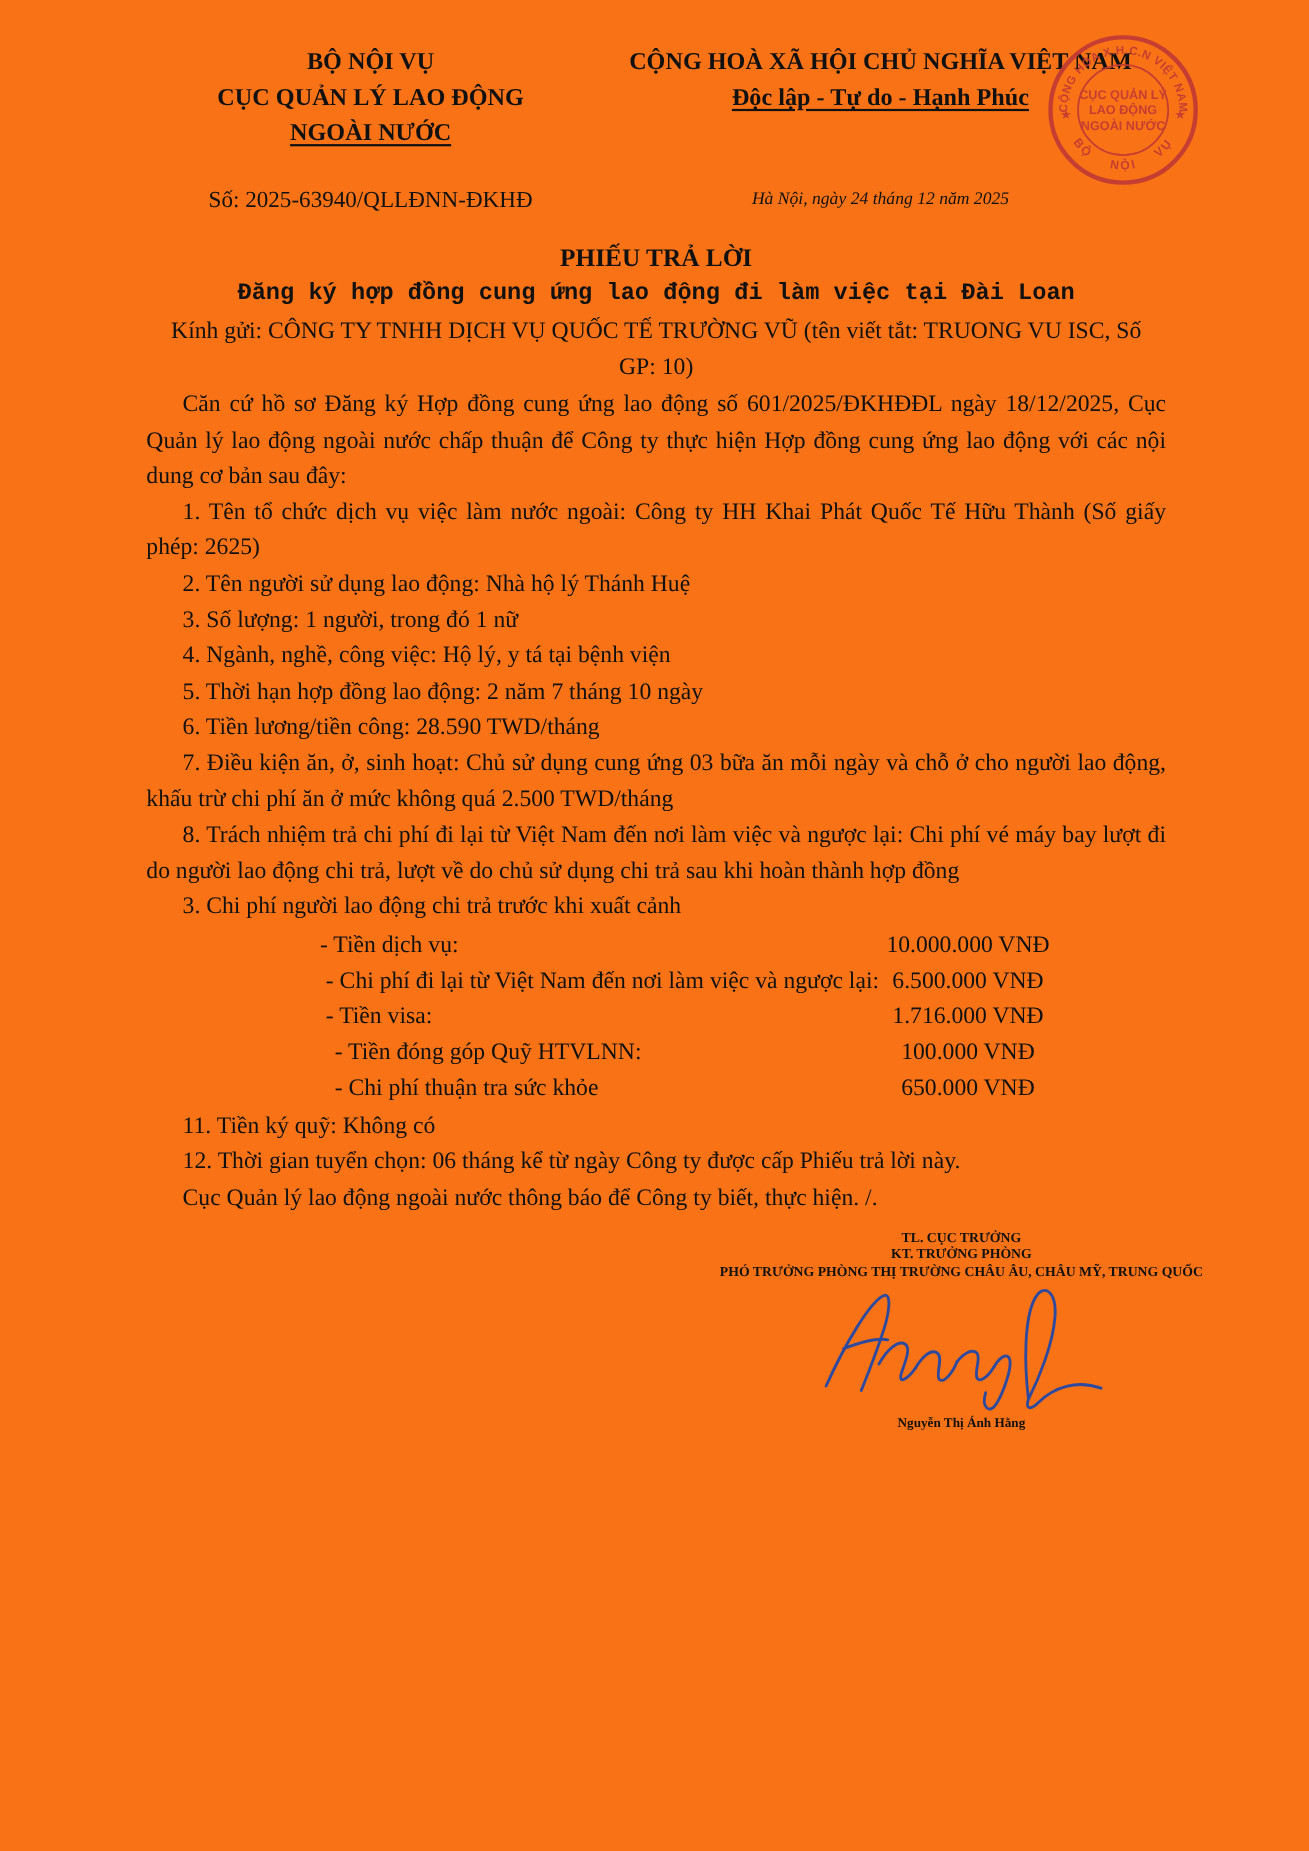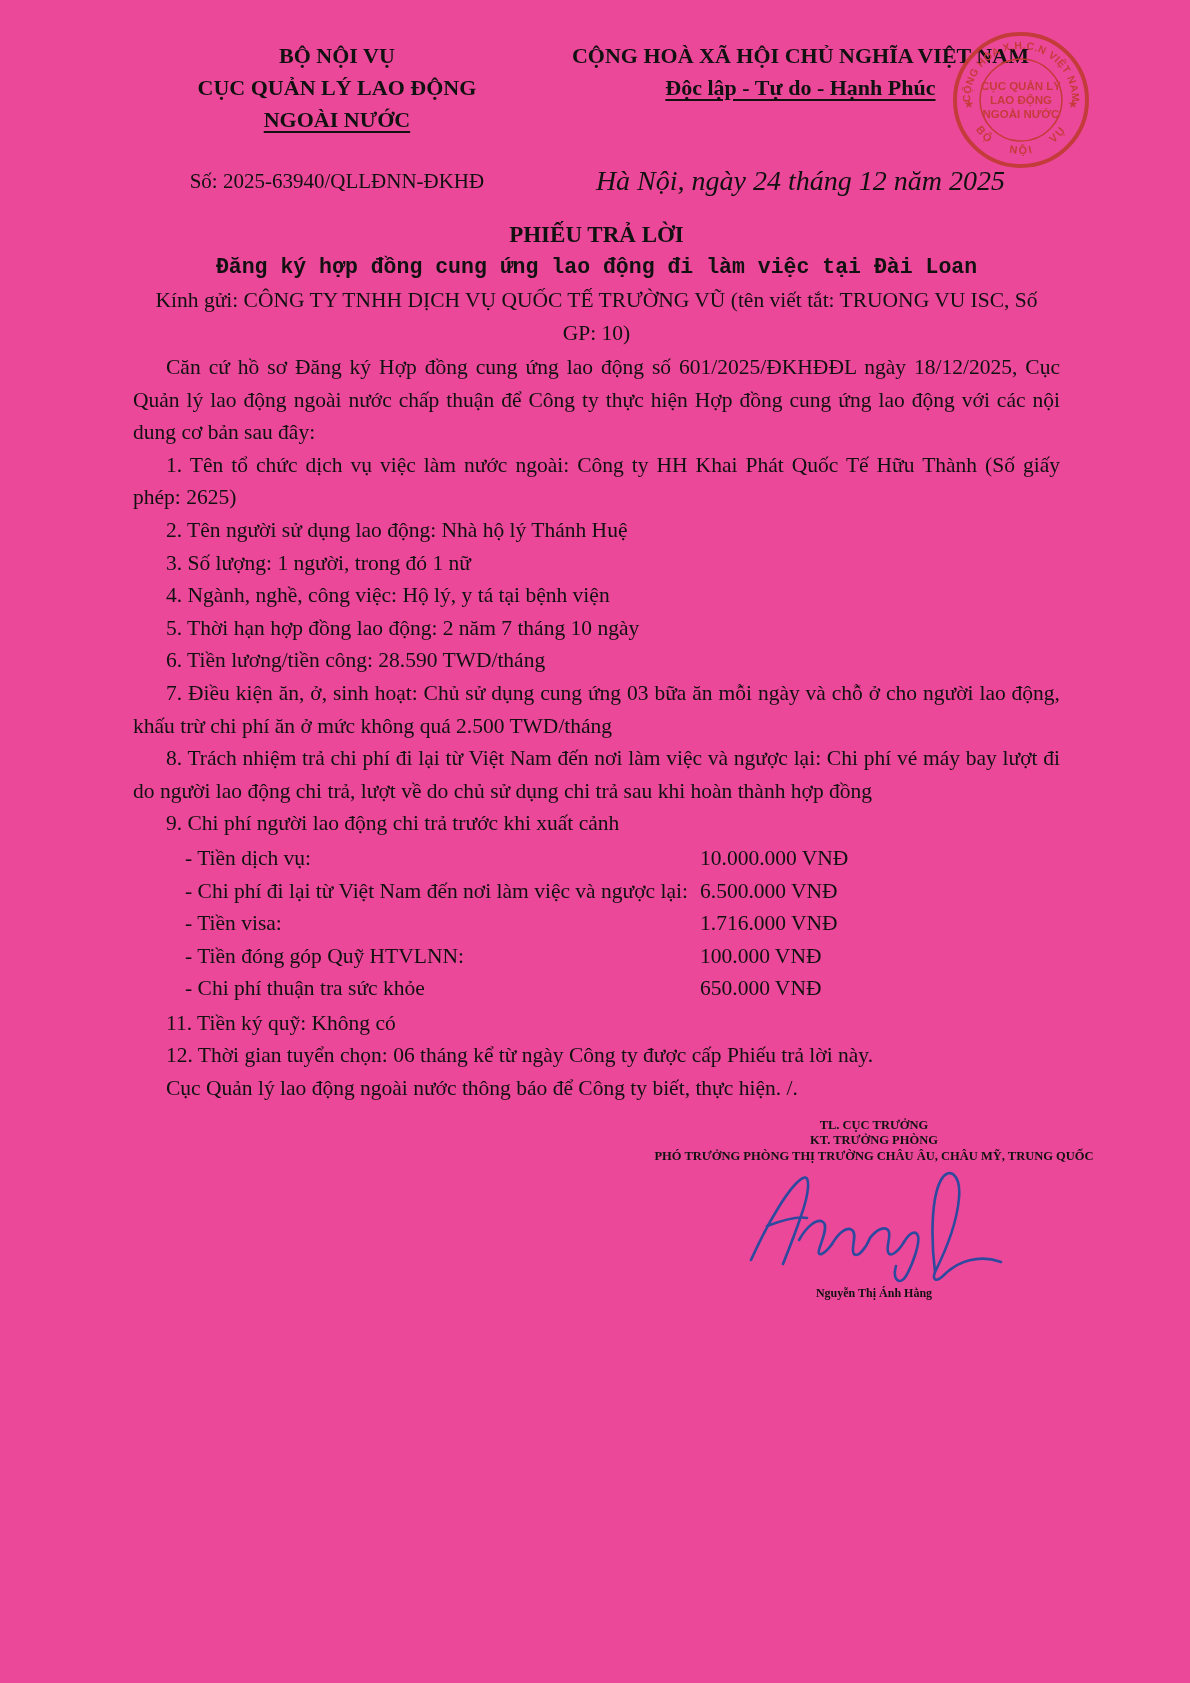--- a/index.html
+++ b/index.html
@@ -1,49 +1,49 @@
 <!DOCTYPE html>
 <html lang="vi"><head>
 <meta charset="utf-8">
 <style>
   html,body{margin:0;padding:0;background:#ffffff;}
   .page{
     position:relative;
     width:1190px;height:1683px;
-    background:#ec4899;
+    background:#f97316;
     font-family:"Liberation Serif","DejaVu Serif",serif;
     color:#111;
     overflow:hidden;
     box-sizing:border-box;
     padding:40px 130px 0 133px;
   }
   
   .hdr{display:flex;}
   .hdr-left{width:44%;text-align:center;}
   .hdr-right{width:56%;text-align:center;}
   .hdr-line{font-weight:bold;font-size:22px;line-height:32px;}
   .u-line{text-decoration:underline;text-underline-offset:4px;}
   .doc-number{font-size:21px;line-height:30px;margin-top:30px;font-weight:normal;}
-  .date-line{font-style:italic;font-size:28px;line-height:30px;margin-top:62px;}
+  .date-line{font-style:italic;font-size:16px;line-height:30px;margin-top:62px;}
   
   .stamp{position:absolute;left:951px;top:30px;width:140px;height:140px;opacity:.93;z-index:3;}
   .stamp text{font-family:"Liberation Sans","DejaVu Sans",sans-serif;font-weight:bold;}
   .ring-txt{font-size:10.5px;letter-spacing:.5px;}
   .ring-bottom{font-size:11px;word-spacing:16px;letter-spacing:2px;}
   .seal-center{font-size:11.5px;text-anchor:middle;}
   .seal-star{font-size:12px;text-anchor:middle;}
   
   .title-block{text-align:center;margin-top:22px;font-size:21.5px;line-height:33px;}
   .t-main{font-weight:bold;font-size:23px;}
   .t-sub{font-weight:bold;font-family:Liberation Mono, monospace;}
   
   .body-text{font-size:21.5px;line-height:32.6px;text-align:justify;margin-top:1px;}
   .para{text-indent:33px;margin:0;}
   .fees{margin:2px 0;}
-  .fee-row{display:flex;padding-left:52px;}
+  .fee-row{display:flex;padding-left:52px;justify-content:center;}
   .fee-label{width:515px;white-space:nowrap;}
   .fee-amount{white-space:nowrap;}
   
   .sign-block{margin-left:auto;width:440px;text-align:center;transform:translateX(34px);margin-top:13px;}
   .sign-title{font-weight:bold;font-size:12.5px;line-height:15.5px;white-space:nowrap;}
   .sign-svg{display:block;margin:4px auto 0 auto;}
   .signer-name{font-weight:bold;font-size:12px;margin-top:0px;}
 </style>
 </head>
 <body>
@@ -94,21 +94,21 @@
   <div class="body-text">
     <p class="para">Căn cứ hồ sơ Đăng ký Hợp đồng cung ứng lao động số 601/2025/ĐKHĐĐL ngày 18/12/2025, Cục Quản lý lao động ngoài nước chấp thuận để Công ty thực hiện Hợp đồng cung ứng lao động với các nội dung cơ bản sau đây:</p>
     <p class="para">1. Tên tổ chức dịch vụ việc làm nước ngoài: Công ty HH Khai Phát Quốc Tế Hữu Thành (Số giấy phép: 2625)</p>
     <p class="para">2. Tên người sử dụng lao động: Nhà hộ lý Thánh Huệ</p>
     <p class="para">3. Số lượng: 1 người, trong đó 1 nữ</p>
     <p class="para">4. Ngành, nghề, công việc: Hộ lý, y tá tại bệnh viện</p>
     <p class="para">5. Thời hạn hợp đồng lao động: 2 năm 7 tháng 10 ngày</p>
     <p class="para">6. Tiền lương/tiền công: 28.590 TWD/tháng</p>
     <p class="para">7. Điều kiện ăn, ở, sinh hoạt: Chủ sử dụng cung ứng 03 bữa ăn mỗi ngày và chỗ ở cho người lao động, khấu trừ chi phí ăn ở mức không quá 2.500 TWD/tháng</p>
     <p class="para">8. Trách nhiệm trả chi phí đi lại từ Việt Nam đến nơi làm việc và ngược lại: Chi phí vé máy bay lượt đi do người lao động chi trả, lượt về do chủ sử dụng chi trả sau khi hoàn thành hợp đồng</p>
-    <p class="para">9. Chi phí người lao động chi trả trước khi xuất cảnh</p>
+    <p class="para">3. Chi phí người lao động chi trả trước khi xuất cảnh</p>
 
     <div class="fees">
       <div class="fee-row">
         <span class="fee-label">- Tiền dịch vụ:</span>
         <span class="fee-amount">10.000.000 VNĐ</span>
       </div>
       <div class="fee-row">
         <span class="fee-label">- Chi phí đi lại từ Việt Nam đến nơi làm việc và ngược lại:</span>
         <span class="fee-amount">6.500.000 VNĐ</span>
       </div>

